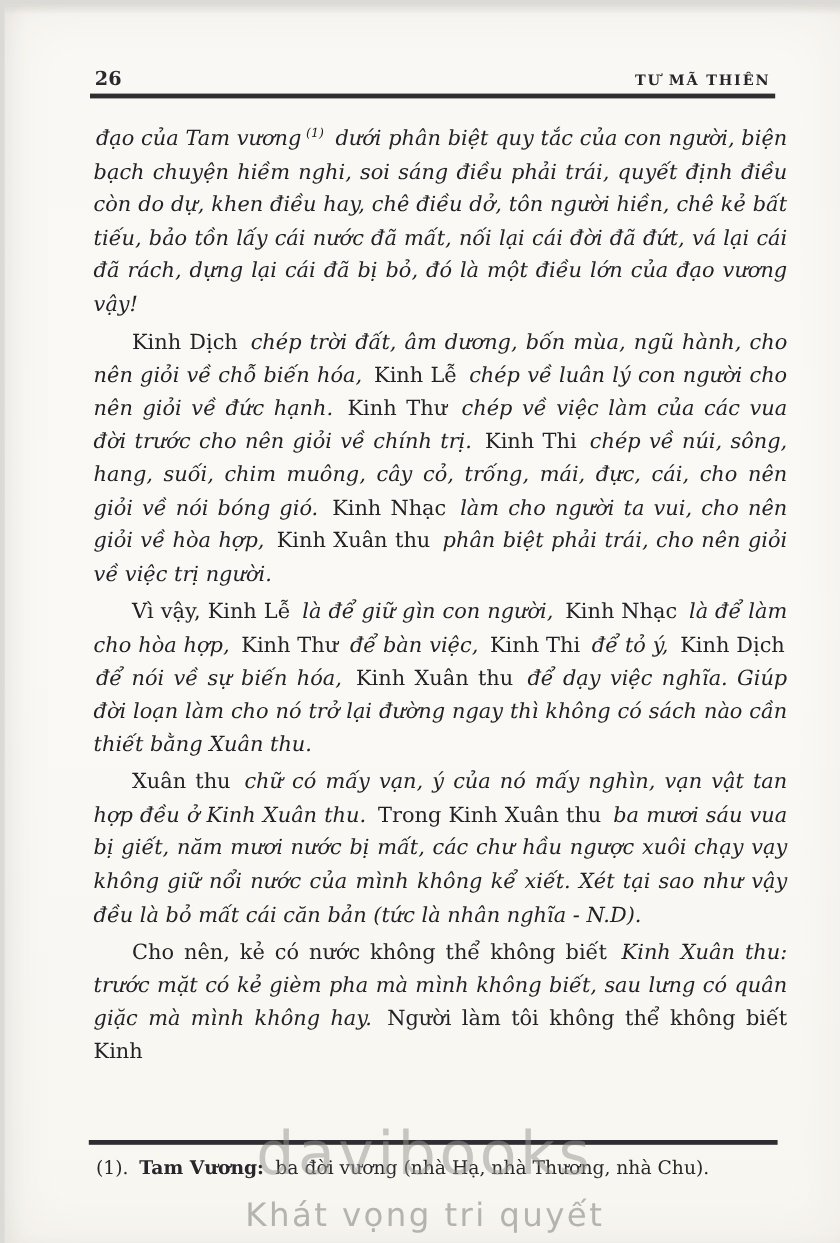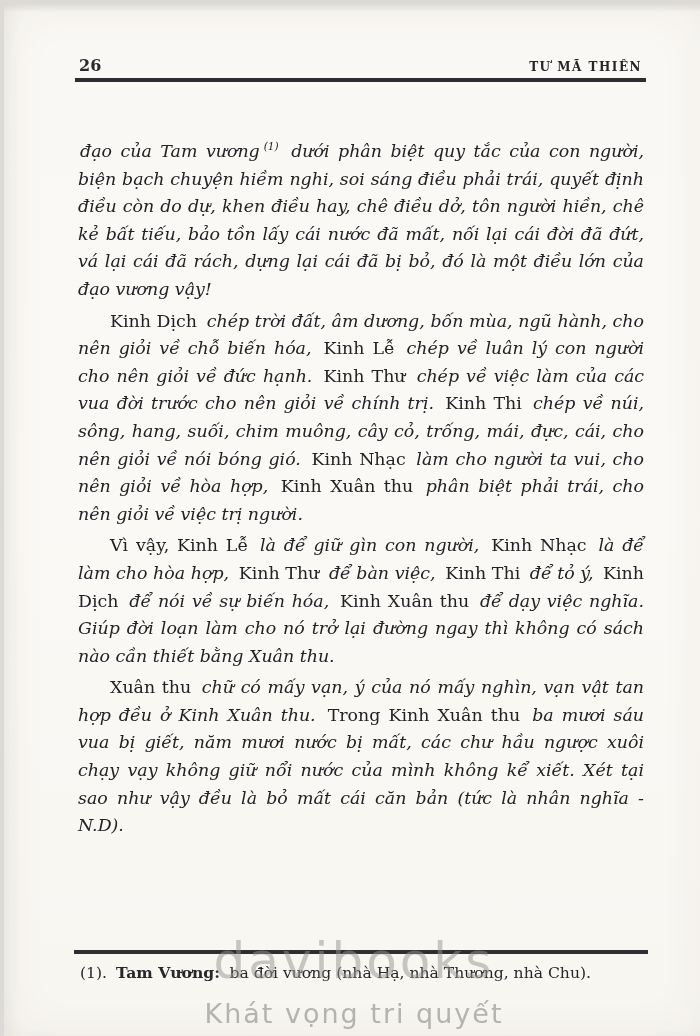--- a/index.html
+++ b/index.html
@@ -15,24 +15,23 @@
     color:#232327;
   }
   .page-header {
     position:absolute; top:48px; left:71px; right:58px;
     display:flex; justify-content:space-between; align-items:baseline;
   }
   .page-number { font-size:16px; font-weight:bold; color:#2a2a2e; }
   .running-title { font-size:12px; font-weight:bold; letter-spacing:1.5px; color:#26262a; }
   .header-rule { position:absolute; top:74px; left:71px; right:58px; height:2px; background:#2e2e32; }
   .page-body {
-    position:absolute; top:95px; left:70px; right:56px;
+    position:absolute; top:95px; left:70px; right:44px;
     font-size:17.4px; line-height:27.6px; text-align:justify;
     color:#222226;
-    margin-top:35px;
   }
   .para { text-indent:30px; }
   .para.no-indent { text-indent:0; }
   .para.justify-last { text-align-last:justify; }
   .ital { font-style:italic; }
   .roman { font-style:normal; }
   .bold { font-style:normal; font-weight:bold; }
   sup.fn-ref { font-size:10.5px; font-style:italic; line-height:0; vertical-align:super; }
   .footnote-rule { position:absolute; top:946px; left:70px; right:56px; height:1.6px; background:#2e2e32; z-index:2; }
   .footnote {
@@ -63,20 +62,21 @@
     <span class="running-title">TƯ MÃ THIÊN</span>
   </header>
 
   <div class="header-rule"></div>
 
   <main class="page-body">
       <p class="para no-indent"><span class="ital">đạo của Tam vương</span><sup class="fn-ref">(1)</sup><span class="ital"> dưới phân biệt quy tắc của con người, biện bạch chuyện hiềm nghi, soi sáng điều phải trái, quyết định điều còn do dự, khen điều hay, chê điều dở, tôn người hiền, chê kẻ bất tiếu, bảo tồn lấy cái nước đã mất, nối lại cái đời đã đứt, vá lại cái đã rách, dựng lại cái đã bị bỏ, đó là một điều lớn của đạo vương vậy!</span></p>
       <p class="para"><span class="roman">Kinh Dịch </span><span class="ital">chép trời đất, âm dương, bốn mùa, ngũ hành, cho nên giỏi về chỗ biến hóa, </span><span class="roman">Kinh Lễ </span><span class="ital">chép về luân lý con người cho nên giỏi về đức hạnh. </span><span class="roman">Kinh Thư </span><span class="ital">chép về việc làm của các vua đời trước cho nên giỏi về chính trị. </span><span class="roman">Kinh Thi </span><span class="ital">chép về núi, sông, hang, suối, chim muông, cây cỏ, trống, mái, đực, cái, cho nên giỏi về nói bóng gió. </span><span class="roman">Kinh Nhạc </span><span class="ital">làm cho người ta vui, cho nên giỏi về hòa hợp, </span><span class="roman">Kinh Xuân thu </span><span class="ital">phân biệt phải trái, cho nên giỏi về việc trị người.</span></p>
       <p class="para"><span class="roman">Vì vậy, Kinh Lễ </span><span class="ital">là để giữ gìn con người, </span><span class="roman">Kinh Nhạc </span><span class="ital">là để làm cho hòa hợp, </span><span class="roman">Kinh Thư </span><span class="ital">để bàn việc, </span><span class="roman">Kinh Thi </span><span class="ital">để tỏ ý, </span><span class="roman">Kinh Dịch </span><span class="ital">để nói về sự biến hóa, </span><span class="roman">Kinh Xuân thu </span><span class="ital">để dạy việc nghĩa. Giúp đời loạn làm cho nó trở lại đường ngay thì không có sách nào cần thiết bằng Xuân thu.</span></p>
       <p class="para"><span class="roman">Xuân thu </span><span class="ital">chữ có mấy vạn, ý của nó mấy nghìn, vạn vật tan hợp đều ở Kinh Xuân thu. </span><span class="roman">Trong Kinh Xuân thu </span><span class="ital">ba mươi sáu vua bị giết, năm mươi nước bị mất, các chư hầu ngược xuôi chạy vạy không giữ nổi nước của mình không kể xiết. Xét tại sao như vậy đều là bỏ mất cái căn bản (tức là nhân nghĩa - N.D).</span></p>
+      <p class="para justify-last"><span class="roman">Cho nên, kẻ có nước không thể không biết </span><span class="ital">Kinh Xuân thu: trước mặt có kẻ gièm pha mà mình không biết, sau lưng có quân giặc mà mình không hay. </span><span class="roman">Người làm tôi không thể không biết Kinh</span></p>
     </main>
 
   <div class="footnote-rule"></div>
 
   <div class="footnote">
     <span><span class="roman">(1). </span><span class="bold">Tam Vương: </span><span class="roman">ba đời vương (nhà Hạ, nhà Thương, nhà Chu).</span></span>
   </div>
 
   <div class="watermark">
     <div class="wm-logo">davibooks</div>

